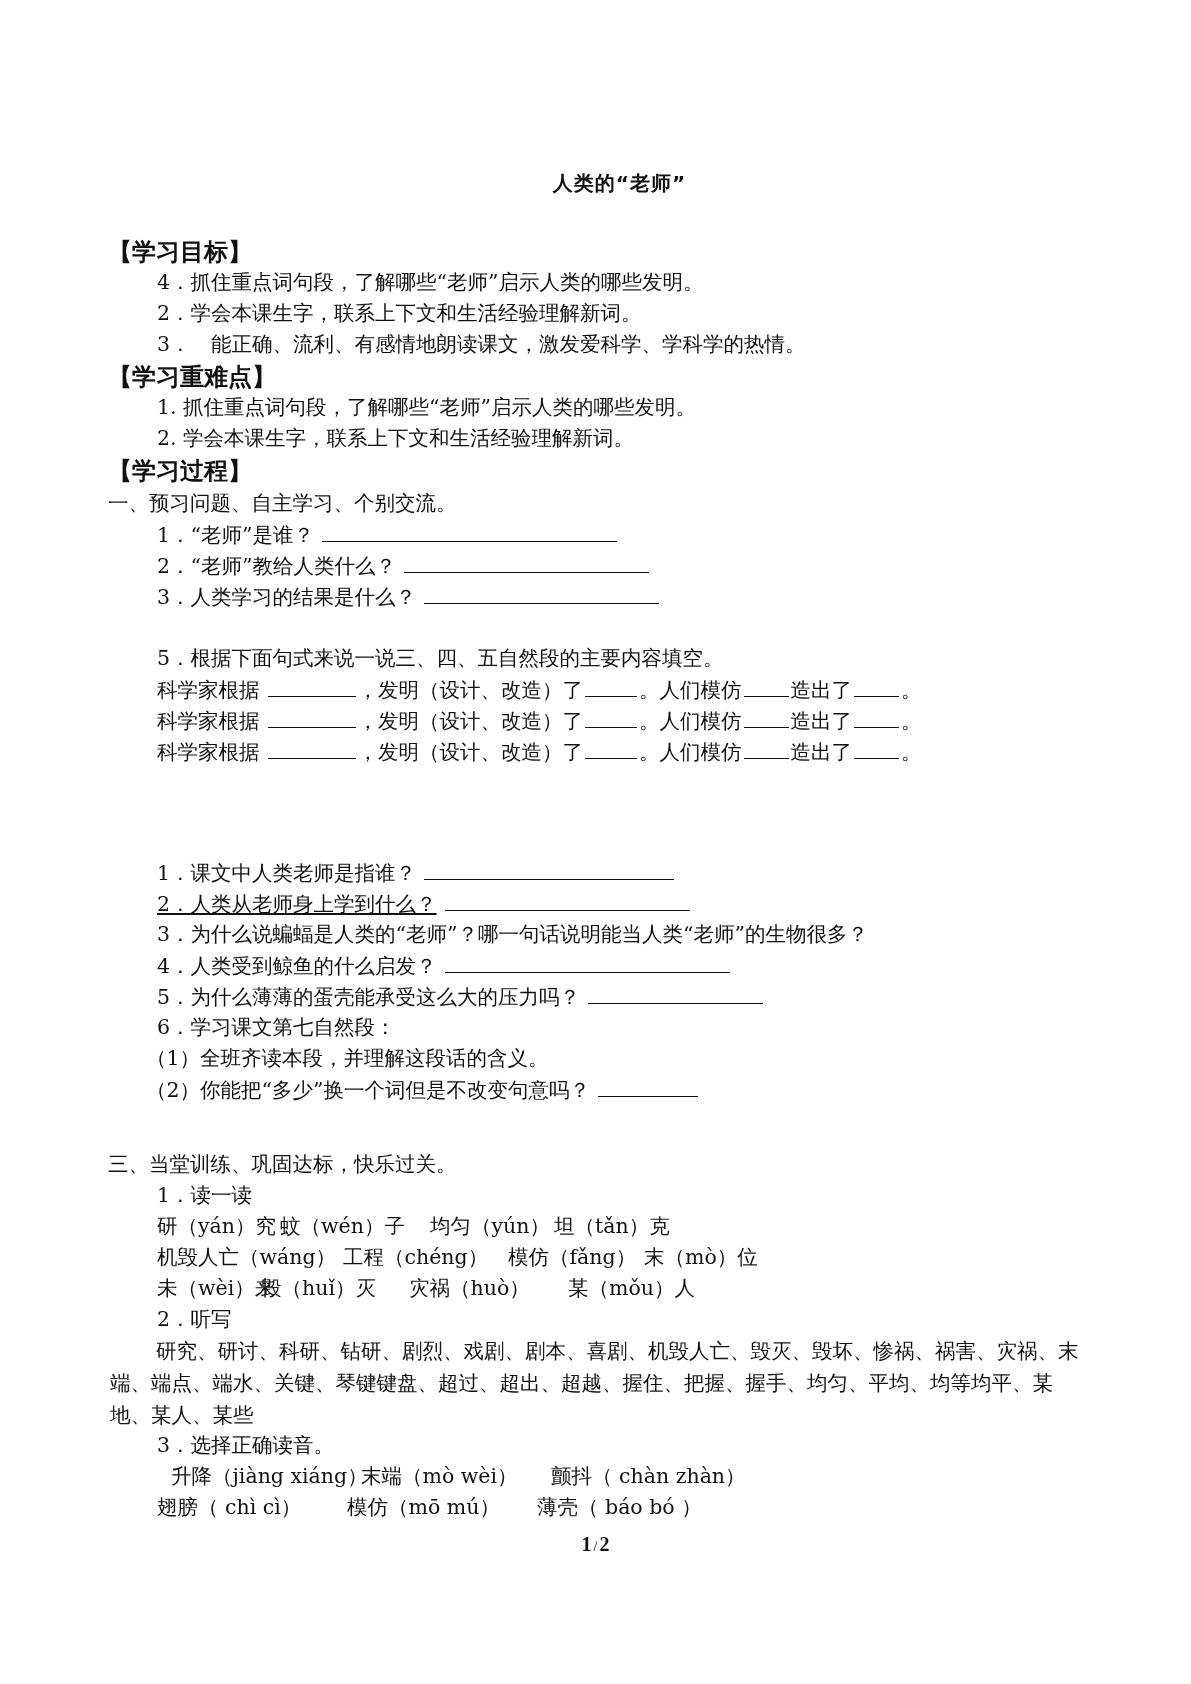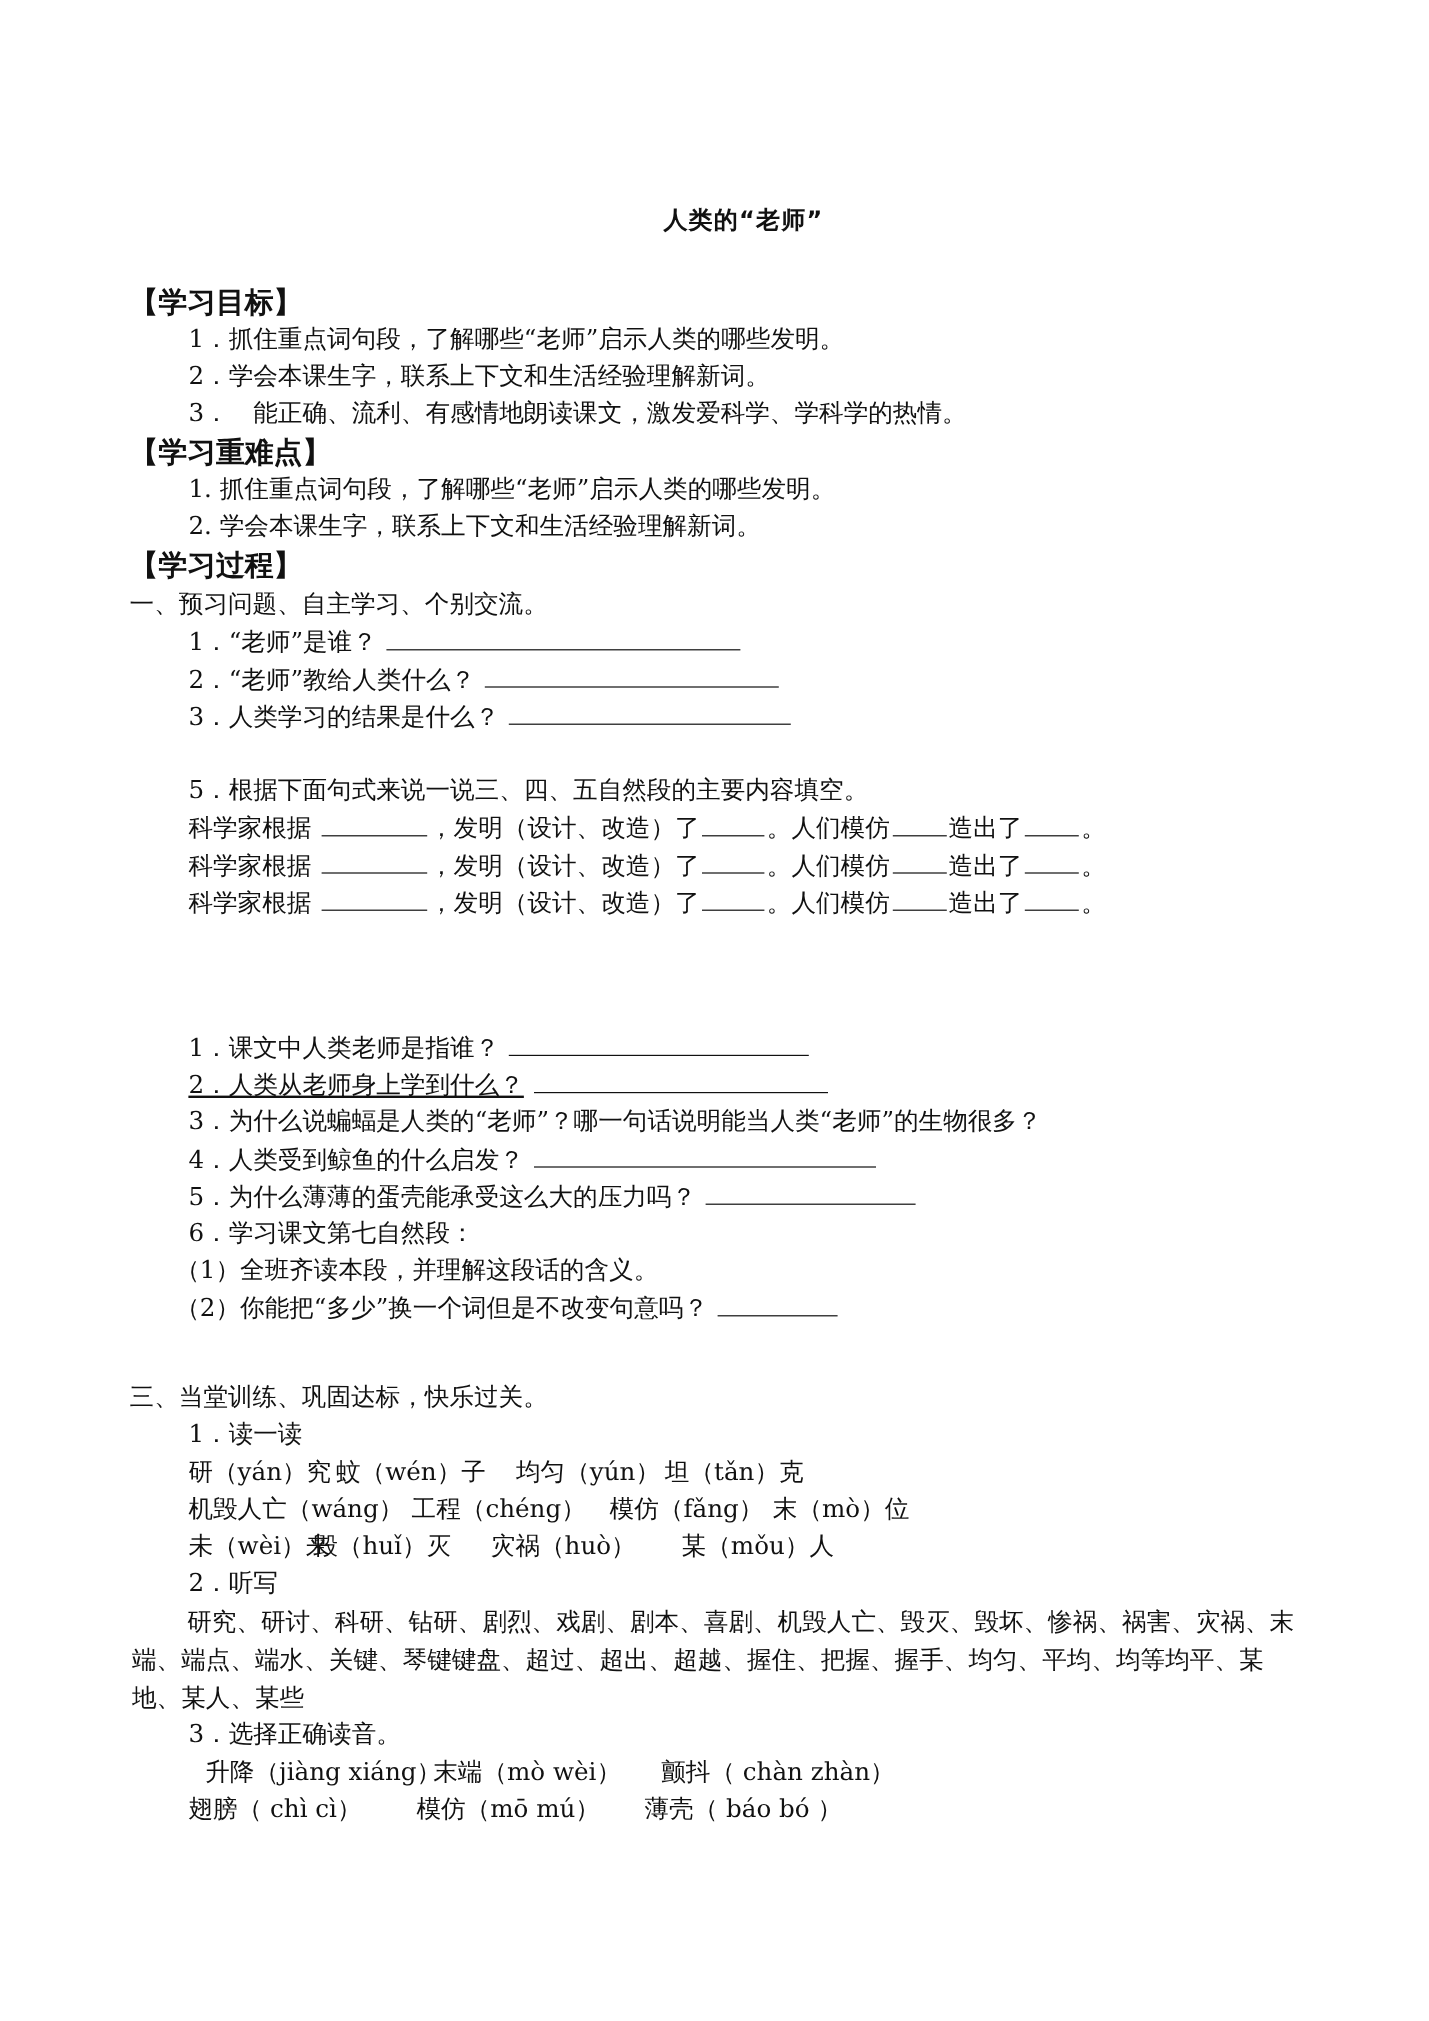--- a/index.html
+++ b/index.html
@@ -38,21 +38,21 @@
   .pagenum .slash { font-weight: normal; font-size: 14px; margin: 0 2px; }
 </style>
 </head>
 <body>
 
 <div class="page">
 
   <div class="title">人类的“老师”</div>
 
   <div class="heading" style="left:108px; top:236px;">【学习目标】</div>
-  <div class="line" style="left:157px; top:267px;">1．抓住重点词句段，了解哪些“老师”启示人类的哪些发明。</div>
+  <div class="line" style="left:157px; top:267px;">4．抓住重点词句段，了解哪些“老师”启示人类的哪些发明。</div>
   <div class="line" style="left:157px; top:298px;">2．学会本课生字，联系上下文和生活经验理解新词。</div>
   <div class="line" style="left:157px; top:329px;">3．　能正确、流利、有感情地朗读课文，激发爱科学、学科学的热情。</div>
 
   <div class="heading" style="left:108px; top:361px;">【学习重难点】</div>
   <div class="line" style="left:157px; top:392px;">1. 抓住重点词句段，了解哪些“老师”启示人类的哪些发明。</div>
   <div class="line" style="left:157px; top:423px;">2. 学会本课生字，联系上下文和生活经验理解新词。</div>
 
   <div class="heading" style="left:108px; top:455px;">【学习过程】</div>
   <div class="line" style="left:108px; top:488px;">一、预习问题、自主学习、个别交流。</div>
 
@@ -113,13 +113,16 @@
   <div class="wrap-para" style="top:1335px;">研究、研讨、科研、钻研、剧烈、戏剧、剧本、喜剧、机毁人亡、毁灭、毁坏、惨祸、祸害、灾祸、末端、端点、端水、关键、琴键键盘、超过、超出、超越、握住、把握、握手、均匀、平均、均等均平、某地、某人、某些</div>
 
   <div class="line" style="left:157px; top:1430px;">3．选择正确读音。</div>
   <div class="line" style="left:157px; top:1461px;">
     <span style="display:inline-block; width:190px;margin-left:14px;">升降（jiàng xiáng）</span><span style="display:inline-block; width:190px;">末端（mò  wèi）</span><span>颤抖（ chàn  zhàn）</span>
   </div>
   <div class="line" style="left:157px; top:1492px;">
     <span style="display:inline-block; width:190px;">翅膀（ chì   cì）</span><span style="display:inline-block; width:190px;">模仿（mō  mú）</span><span>薄壳（ báo    bó ）</span>
   </div>
 
+  <div class="pagenum">
+    <span>1</span><span class="slash">/</span><span>2</span>
+  </div>
 </div>
 
 </body></html>

